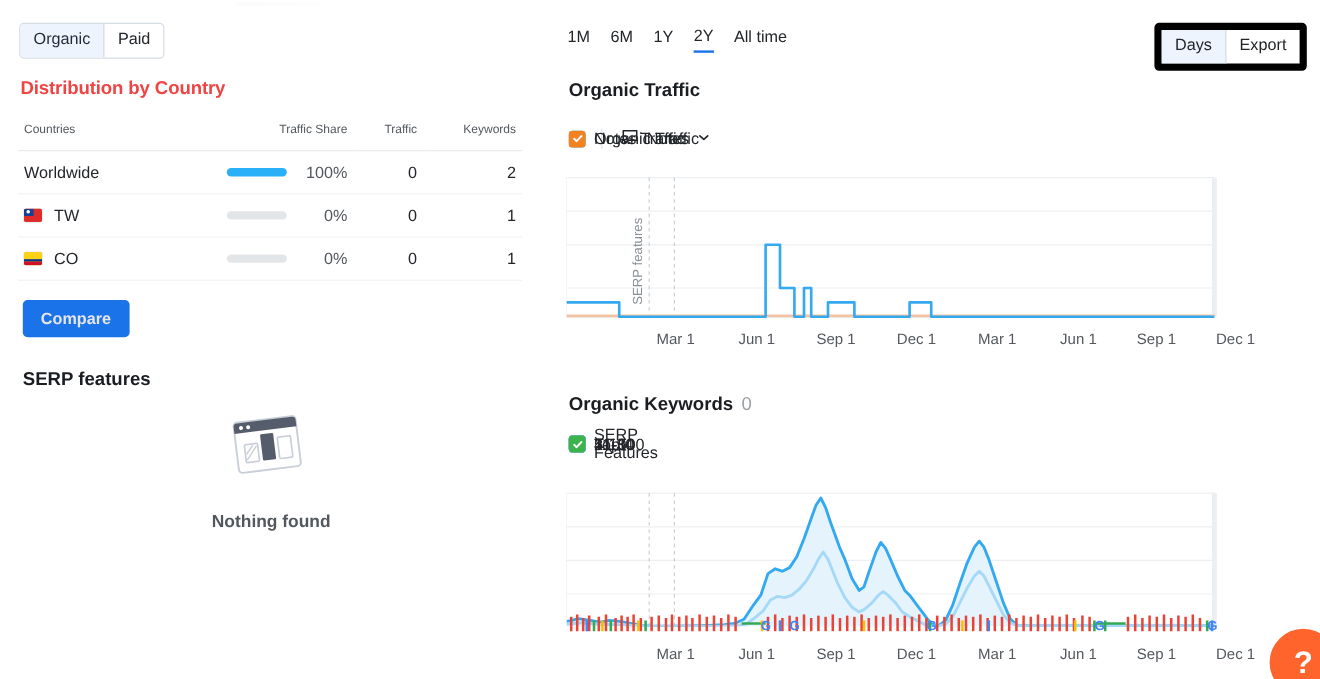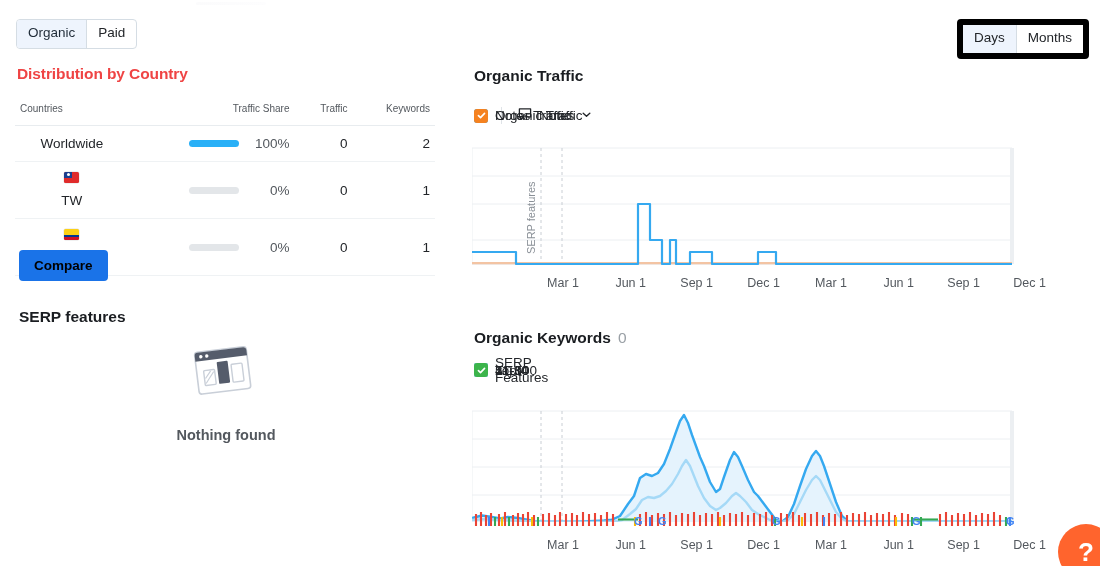--- a/index.html
+++ b/index.html
@@ -28,41 +28,41 @@
   
   .tbl{position:absolute;left:15px;top:103px;width:420px;}
   .tbl table{width:100%;border-collapse:collapse;}
   .tbl th{font-size:10px;font-weight:normal;color:#53585e;padding:0 0 11px 0;
     border-bottom:1px solid #e8ecef;}
   .tbl th.c0{text-align:left;padding-left:5px;}
   .tbl th.c1{text-align:right;padding-right:9px;}
   .tbl th.c2{text-align:right;padding-right:9px;}
   .tbl th.c3{text-align:right;padding-right:5px;}
   .tbl td{font-size:13.5px;padding:10px 0;border-bottom:1px solid #eff2f4;color:#222529;}
-  .tbl td.c0{text-align:center;padding-left:5px;}
+  .tbl td.c0{text-align:left;padding-left:5px;}
   .tbl td.c2{text-align:right;padding-right:9px;}
   .tbl td.c3{text-align:right;padding-right:5px;}
   .tbl td.share{padding-right:9px;margin-top:28px;}
   .share-wrap{display:flex;align-items:center;justify-content:flex-end;gap:12px;}
   .bar{width:50px;height:7px;border-radius:4px;background:#e3e6e9;}
   .bar.full{background:#29b0f7;}
   .pct{font-size:13.5px;color:#53585e;min-width:38px;text-align:right;}
   .lnk{color:#1a73e8;}
-  .flagcell{display:flex;align-items:center;gap:10px;flex-direction:column;}
+  .flagcell{display:flex;align-items:center;gap:10px;}
   .flag{width:15px;height:11px;border-radius:1.5px;display:inline-block;position:relative;
     overflow:hidden;box-shadow:0 0 0 .5px rgba(0,0,0,.12);}
   .flag-tw{background:#e02b2b;}
   .flag-tw:before{content:"";position:absolute;left:0;top:0;width:7.5px;height:5.5px;background:#1a3f8f;}
   .flag-tw:after{content:"";position:absolute;left:2.3px;top:1.3px;width:3px;height:3px;
     background:#fff;border-radius:50%;}
   .flag-co{background:#fcd116;}
   .flag-co:before{content:"";position:absolute;left:0;top:5.5px;width:15px;height:2.75px;background:#003893;}
   .flag-co:after{content:"";position:absolute;left:0;top:8.25px;width:15px;height:2.75px;background:#ce1126;}
 
-  .compare{position:absolute;left:19px;top:250px;background:#1a73e8;color:#000000;border:none;
+  .compare{position:absolute;left:19px;top:250px;background:#1a73e8;color:#e5e5e5;border:none;
     border-radius:4px;font-size:13.5px;font-weight:bold;padding:8px 15px;cursor:pointer;
     font-family:inherit;}
 
   .serp-h{position:absolute;left:19px;top:308px;font-size:15.5px;font-weight:bold;color:#1a1d21;}
   .empty{position:absolute;left:0;top:335px;width:452px;text-align:center;}
   .empty .art{height:78px;display:flex;align-items:center;justify-content:center;}
   .empty .cap{margin-top:14px;font-size:14.5px;font-weight:bold;color:#53585e;}
 
   
   .right-panel{position:absolute;left:452px;top:0;width:648px;height:566px;}
@@ -191,25 +191,32 @@
             <rect x="52" y="30" width="11" height="18" rx="1" fill="#ffffff" stroke="#c9cfd8" stroke-width="1.4"></rect>
           </g>
         </svg>
       </div>
       <div class="cap">Nothing found</div>
     </div>
   </div>
 
   <div class="right-panel">
 
+    <div class="periods">
+      <span>1M</span>
+      <span>6M</span>
+      <span>1Y</span>
+      <span class="active">2Y</span>
+      <span>All time</span>
+    </div>
 
     <div class="rt-right">
       <div class="dm">
         <div class="on">Days</div>
-        <div>Months</div>
+        <div>Export</div>
       </div>
     </div>
 
     <div class="sec-title" style="left:22px;top:67px;">Organic Traffic</div>
 
     <div class="legend" style="left:22px;top:107px;">
       <span class="legend">
         <span class="cb" style="background:#29b0f7">
           <svg viewBox="0 0 10 10" fill="none" stroke="#fff" stroke-width="1.8" stroke-linecap="round" stroke-linejoin="round">
               <path d="M1.6 5.2 L3.9 7.4 L8.4 2.6"></path>

